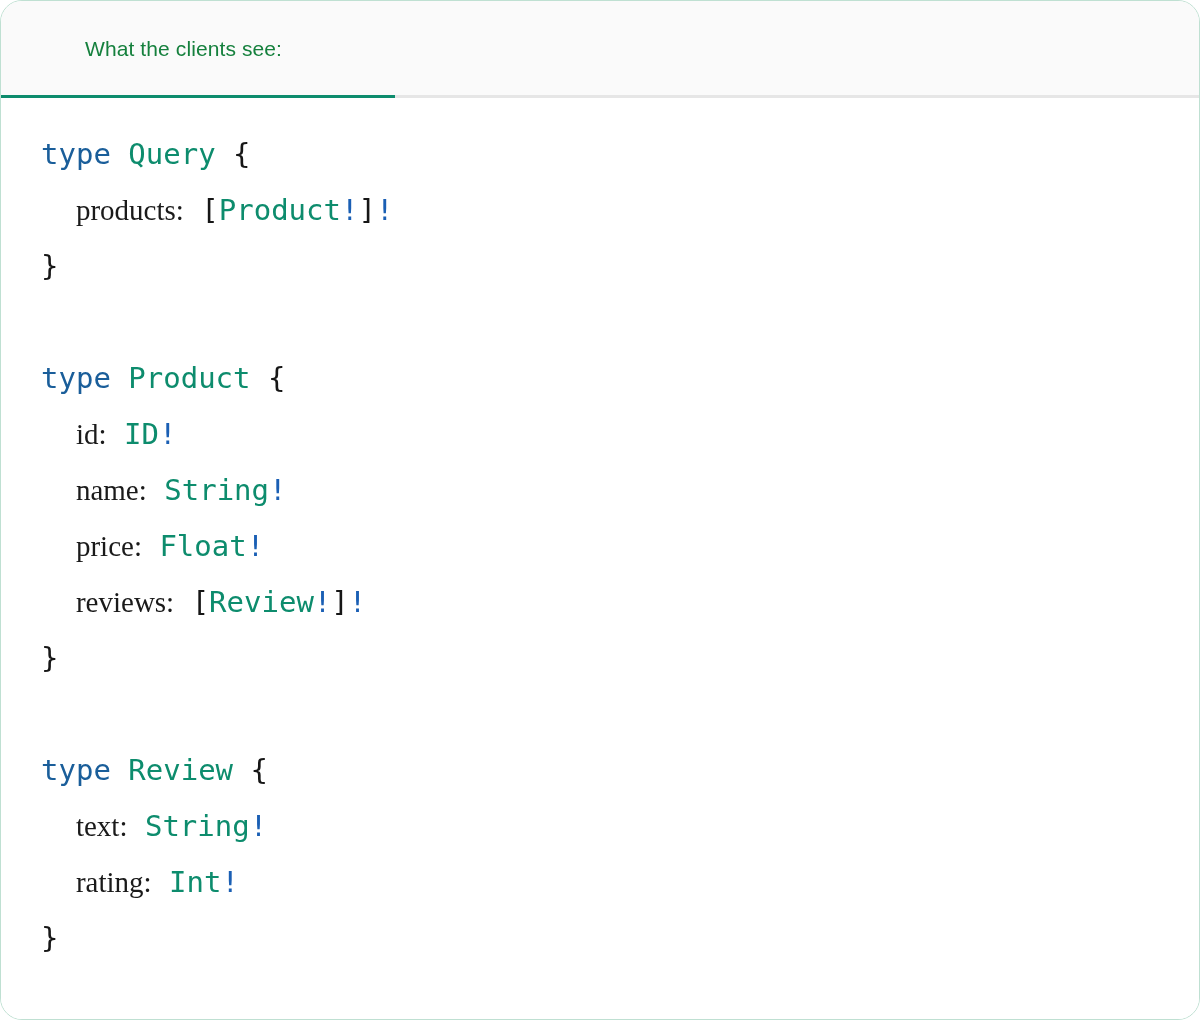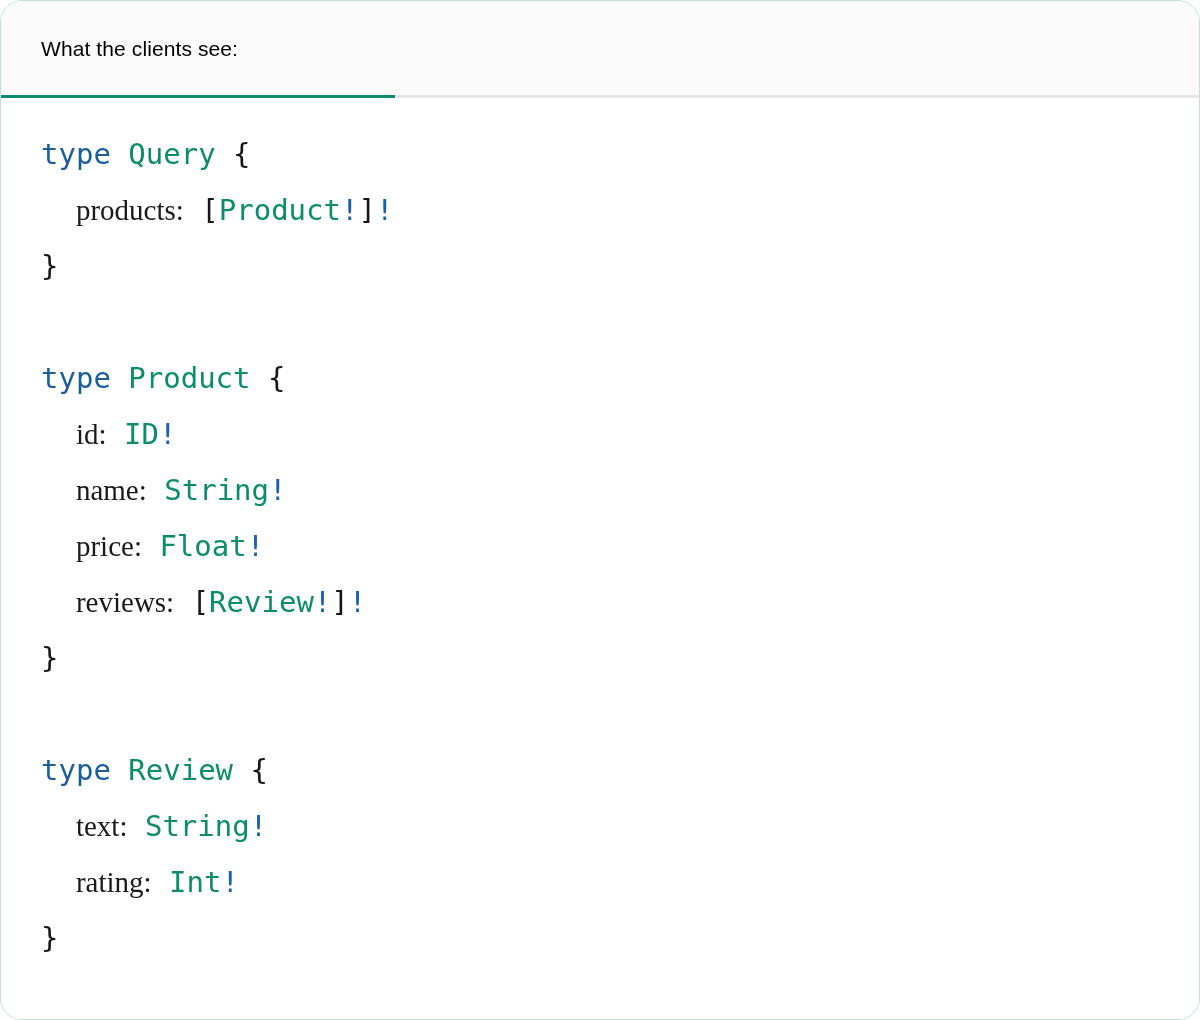--- a/index.html
+++ b/index.html
@@ -93,21 +93,21 @@
   .tok-punc  { color: #161616; }
   .tok-bang  { color: #1a5fb4; }
 </style>
 </head>
 <body>
 
 <div class="card" style="border-color: rgb(191, 224, 210); background: rgb(255, 255, 255);">
 
   <div class="tabstrip" style="background: rgb(250, 250, 250); border-bottom-color: rgb(230, 230, 230);">
     <div class="tab">
-      <span class="tab-label" style="color: #000000;">What the clients see:</span>
+      <span class="tab-label" style="color: #15803d; margin-left: 44px;">What the clients see:</span>
       <span class="tab-underline" style="background: rgb(13, 140, 109);"></span>
     </div>
   </div>
 
   <div class="code-area">
     <pre class="code" id="code-block"><span class="ln"><span class="tok-kw" style="color: rgb(26, 94, 154);">type</span><span class="tok-punc" style="color: rgb(22, 22, 22);"> </span><span class="tok-type" style="color: rgb(13, 140, 109);">Query</span><span class="tok-punc" style="color: rgb(22, 22, 22);"> {</span></span><span class="ln"><span class="tok-punc" style="color: rgb(22, 22, 22);">  </span><span class="tok-field" style="color: rgb(26, 26, 26);">products:</span><span class="tok-punc" style="color: rgb(22, 22, 22);"> [</span><span class="tok-type" style="color: rgb(13, 140, 109);">Product</span><span class="tok-bang" style="color: rgb(26, 95, 180);">!</span><span class="tok-punc" style="color: rgb(22, 22, 22);">]</span><span class="tok-bang" style="color: rgb(26, 95, 180);">!</span></span><span class="ln"><span class="tok-punc" style="color: rgb(22, 22, 22);">}</span></span><span class="ln blank">&nbsp;</span><span class="ln"><span class="tok-kw" style="color: rgb(26, 94, 154);">type</span><span class="tok-punc" style="color: rgb(22, 22, 22);"> </span><span class="tok-type" style="color: rgb(13, 140, 109);">Product</span><span class="tok-punc" style="color: rgb(22, 22, 22);"> {</span></span><span class="ln"><span class="tok-punc" style="color: rgb(22, 22, 22);">  </span><span class="tok-field" style="color: rgb(26, 26, 26);">id:</span><span class="tok-punc" style="color: rgb(22, 22, 22);"> </span><span class="tok-type" style="color: rgb(13, 140, 109);">ID</span><span class="tok-bang" style="color: rgb(26, 95, 180);">!</span></span><span class="ln"><span class="tok-punc" style="color: rgb(22, 22, 22);">  </span><span class="tok-field" style="color: rgb(26, 26, 26);">name:</span><span class="tok-punc" style="color: rgb(22, 22, 22);"> </span><span class="tok-type" style="color: rgb(13, 140, 109);">String</span><span class="tok-bang" style="color: rgb(26, 95, 180);">!</span></span><span class="ln"><span class="tok-punc" style="color: rgb(22, 22, 22);">  </span><span class="tok-field" style="color: rgb(26, 26, 26);">price:</span><span class="tok-punc" style="color: rgb(22, 22, 22);"> </span><span class="tok-type" style="color: rgb(13, 140, 109);">Float</span><span class="tok-bang" style="color: rgb(26, 95, 180);">!</span></span><span class="ln"><span class="tok-punc" style="color: rgb(22, 22, 22);">  </span><span class="tok-field" style="color: rgb(26, 26, 26);">reviews:</span><span class="tok-punc" style="color: rgb(22, 22, 22);"> [</span><span class="tok-type" style="color: rgb(13, 140, 109);">Review</span><span class="tok-bang" style="color: rgb(26, 95, 180);">!</span><span class="tok-punc" style="color: rgb(22, 22, 22);">]</span><span class="tok-bang" style="color: rgb(26, 95, 180);">!</span></span><span class="ln"><span class="tok-punc" style="color: rgb(22, 22, 22);">}</span></span><span class="ln blank">&nbsp;</span><span class="ln"><span class="tok-kw" style="color: rgb(26, 94, 154);">type</span><span class="tok-punc" style="color: rgb(22, 22, 22);"> </span><span class="tok-type" style="color: rgb(13, 140, 109);">Review</span><span class="tok-punc" style="color: rgb(22, 22, 22);"> {</span></span><span class="ln"><span class="tok-punc" style="color: rgb(22, 22, 22);">  </span><span class="tok-field" style="color: rgb(26, 26, 26);">text:</span><span class="tok-punc" style="color: rgb(22, 22, 22);"> </span><span class="tok-type" style="color: rgb(13, 140, 109);">String</span><span class="tok-bang" style="color: rgb(26, 95, 180);">!</span></span><span class="ln"><span class="tok-punc" style="color: rgb(22, 22, 22);">  </span><span class="tok-field" style="color: rgb(26, 26, 26);">rating:</span><span class="tok-punc" style="color: rgb(22, 22, 22);"> </span><span class="tok-type" style="color: rgb(13, 140, 109);">Int</span><span class="tok-bang" style="color: rgb(26, 95, 180);">!</span></span><span class="ln"><span class="tok-punc" style="color: rgb(22, 22, 22);">}</span></span></pre>
   </div>
 
 </div>
 

